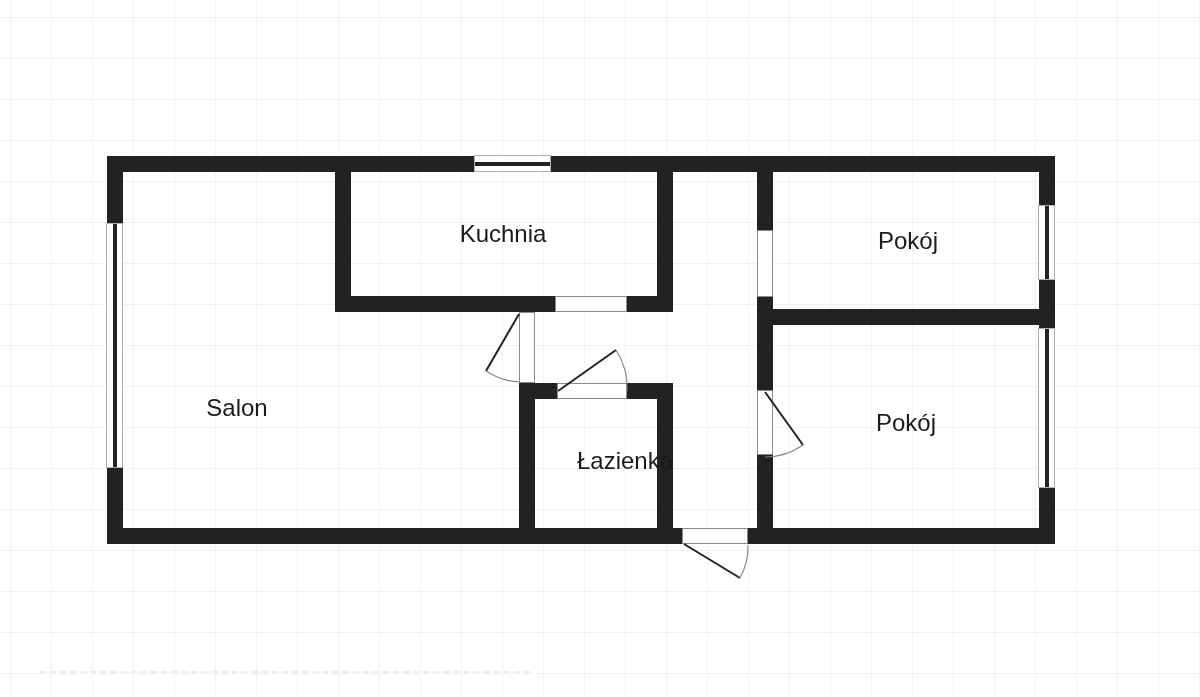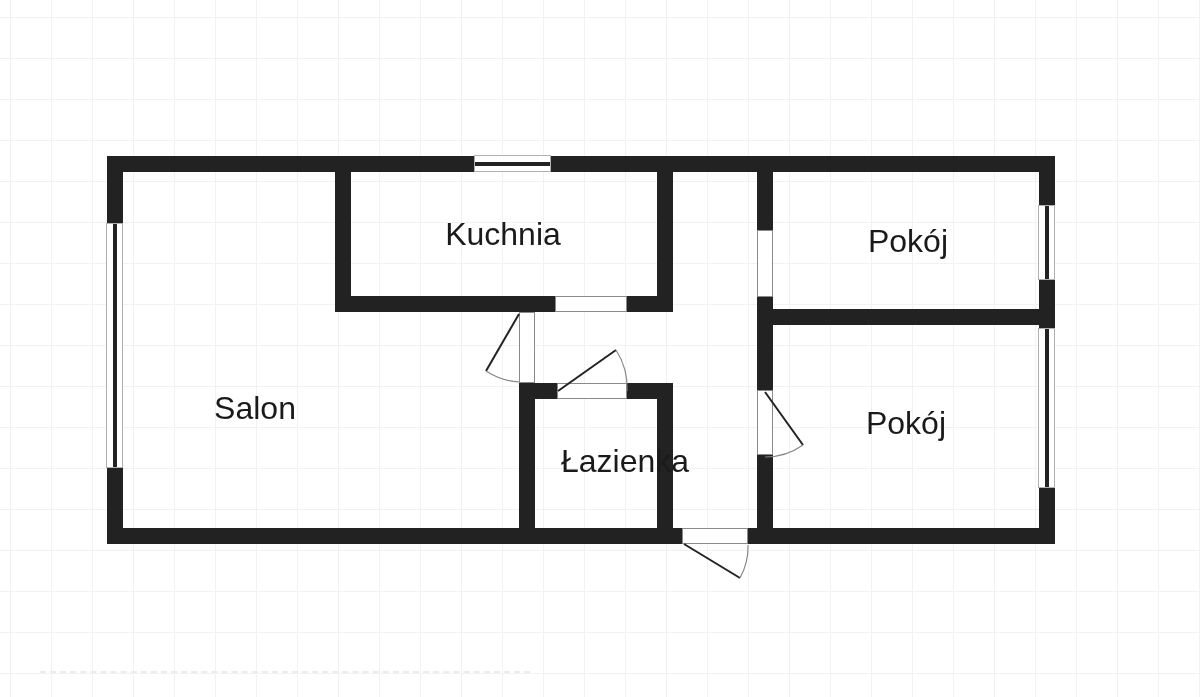--- a/index.html
+++ b/index.html
@@ -62,21 +62,21 @@
     fill: none;
   }
   .door-arc {
     stroke: var(--arc, #888888);
     stroke-width: 1.2;
     fill: none;
   }
   .room-label {
     position: absolute;
     transform: translate(-50%, -50%);
-    font-size: 32px;
+    font-size: 24px;
     color: var(--text, #1a1a1a);
     white-space: nowrap;
   }
   .watermark-remnant {
     position: absolute;
     left: 40px;
     top: 671px;
     width: 490px;
     border-top: 2px dashed #ececec;
   }
@@ -128,21 +128,21 @@
     <path class="door-leaf" d="M 558 391 L 616 350"></path>
     <path class="door-arc" d="M 616 350 A 69 69 0 0 1 627 391"></path>
 
     <path class="door-leaf" d="M 765 392 L 803 445"></path>
     <path class="door-arc" d="M 803 445 A 65 65 0 0 1 765 457"></path>
 
     <path class="door-leaf" d="M 684 544 L 740 578"></path>
     <path class="door-arc" d="M 740 578 A 65 65 0 0 0 748 545"></path>
   </svg>
 
-  <div class="room-label" style="left:255px; top:408px">Salon</div>
+  <div class="room-label" style="left:237px; top:408px">Salon</div>
   <div class="room-label" style="left:503px; top:234px">Kuchnia</div>
   <div class="room-label" style="left:625px; top:461px">Łazienka</div>
   <div class="room-label" style="left:908px; top:241px">Pokój</div>
   <div class="room-label" style="left:906px; top:423px">Pokój</div>
 
   <div class="watermark-remnant"></div>
 
 </div>
 
 </body></html>

